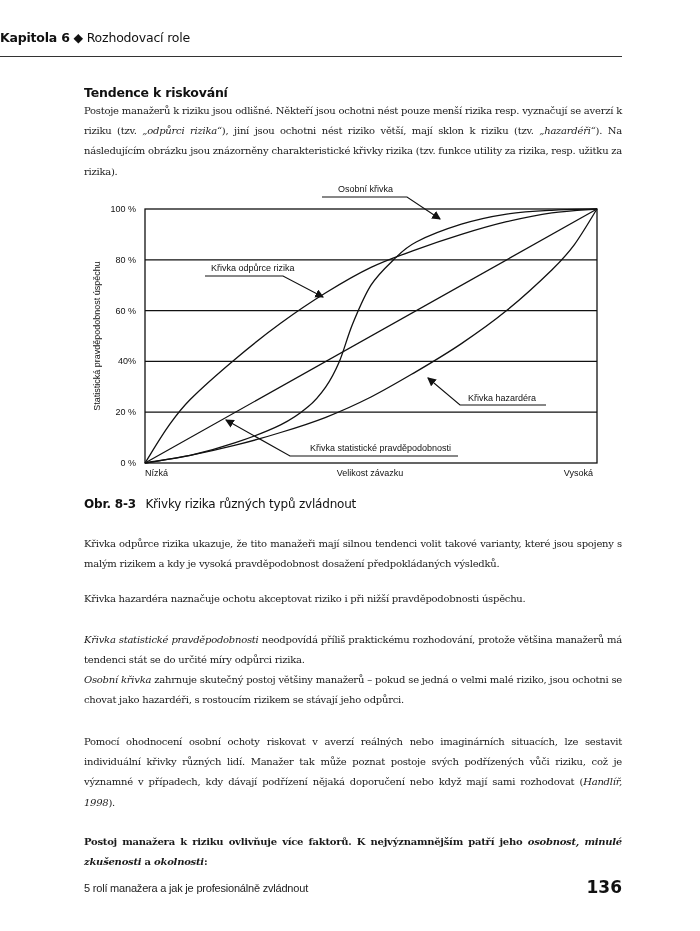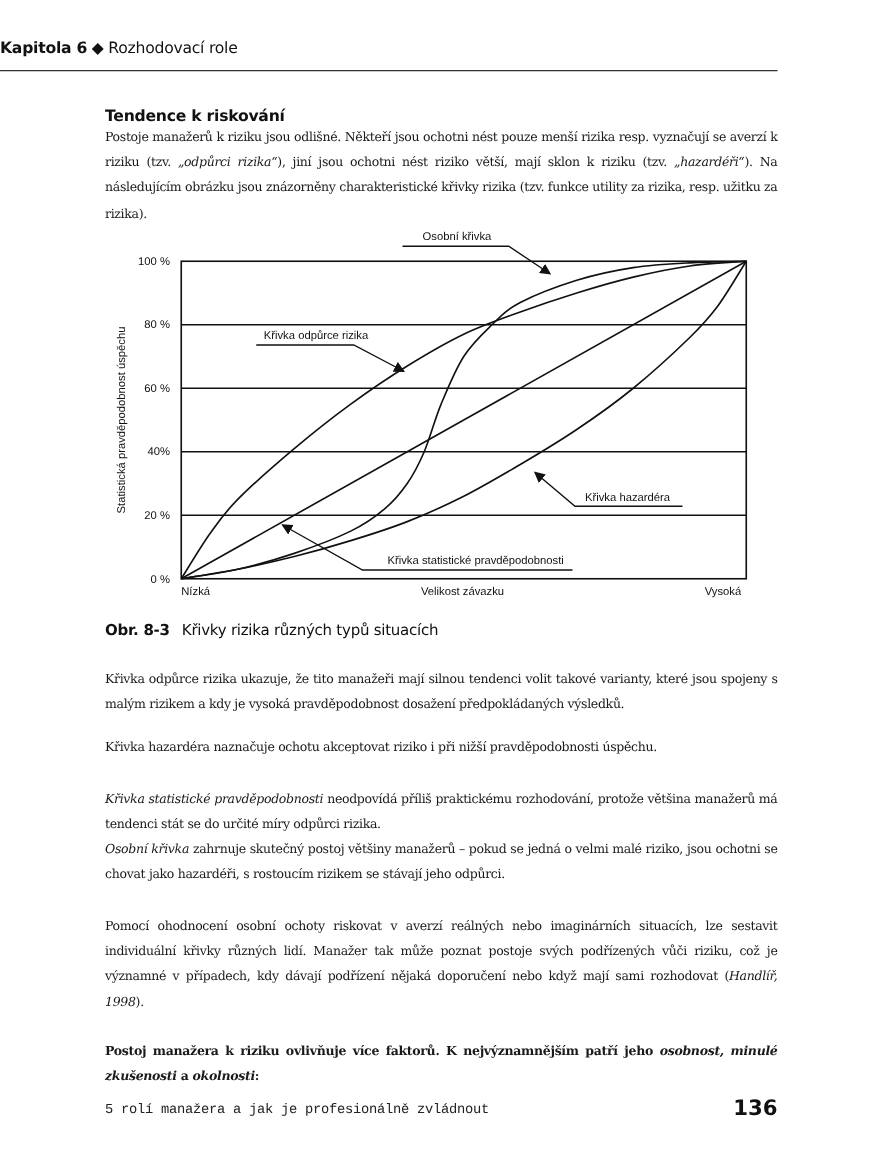--- a/index.html
+++ b/index.html
@@ -16,21 +16,21 @@
   #p-intro { top: 101px; }
   #p1 { top: 534px; }
   #p2 { top: 589px; }
   #p3 { top: 630px; }
   #p4 { top: 670px; }
   #p5 { top: 732px; }
   #p6 { top: 832px; font-weight: bold; }
   .caption { position: absolute; left: 84px; top: 497px; font-family: "DejaVu Sans", sans-serif;
     font-size: 12px; color: #111; letter-spacing: -0.2px; }
   .caption .num { font-weight: bold; margin-right: 6px; }
-  .footer-left { position: absolute; left: 84px; top: 882px; font-family: Liberation Mono, monospace;
+  .footer-left { position: absolute; left: 84px; top: 882px; font-family: Liberation Sans, sans-serif;
     font-size: 11px; color: #222; letter-spacing: -0.2px; }
   .footer-right { position: absolute; right: 78px; top: 877px; font-family: "DejaVu Sans", sans-serif;
     font-size: 17px; font-weight: bold; color: #111; }
   svg#chart { position: absolute; left: 0; top: 0; }
   svg text { font-family: "Liberation Sans", sans-serif; font-size: 9px; fill: #111; }
 </style>
 </head>
 <body>
 
 <div class="running-head">
@@ -82,21 +82,21 @@
     </g>
 <defs>
       <marker id="arr" markerWidth="8" markerHeight="8" refX="7" refY="4" orient="auto">
         <path d="M0,0 L8,4 L0,8 Z" fill="#111"></path>
       </marker>
     </defs>
   </svg>
 
 <div class="caption">
   <span class="num">Obr. 8-3</span>
-  <span>Křivky rizika různých typů situacích</span>
+  <span>Křivky rizika různých typů zvládnout</span>
 </div>
 
 <p class="para" id="p1"><span>Křivka odpůrce rizika ukazuje, že tito manažeři mají silnou tendenci volit takové varianty, které jsou spojeny s malým rizikem a kdy je vysoká pravděpodobnost dosažení předpokládaných výsledků.</span></p>
 <p class="para" id="p2"><span>Křivka hazardéra naznačuje ochotu akceptovat riziko i při nižší pravděpodobnosti úspěchu.</span></p>
 <p class="para" id="p3"><i>Křivka statistické pravděpodobnosti</i><span> neodpovídá příliš praktickému rozhodování, protože většina manažerů má tendenci stát se do určité míry odpůrci rizika.</span></p>
 <p class="para" id="p4"><i>Osobní křivka</i><span> zahrnuje skutečný postoj většiny manažerů – pokud se jedná o velmi malé riziko, jsou ochotni se chovat jako hazardéři, s rostoucím rizikem se stávají jeho odpůrci.</span></p>
 <p class="para" id="p5"><span>Pomocí ohodnocení osobní ochoty riskovat v averzí reálných nebo imaginárních situacích, lze sestavit individuální křivky různých lidí. Manažer tak může poznat postoje svých podřízených vůči riziku, což je významné v případech, kdy dávají podřízení nějaká doporučení nebo když mají sami rozhodovat (</span><i>Handlíř, 1998</i><span>).</span></p>
 <p class="para" id="p6"><span>Postoj manažera k riziku ovlivňuje více faktorů. K nejvýznamnějším patří jeho </span><i>osobnost, minulé zkušenosti</i><span> a </span><i>okolnosti</i><span>:</span></p>
 
 <div class="footer-left">5 rolí manažera a jak je profesionálně zvládnout</div>

